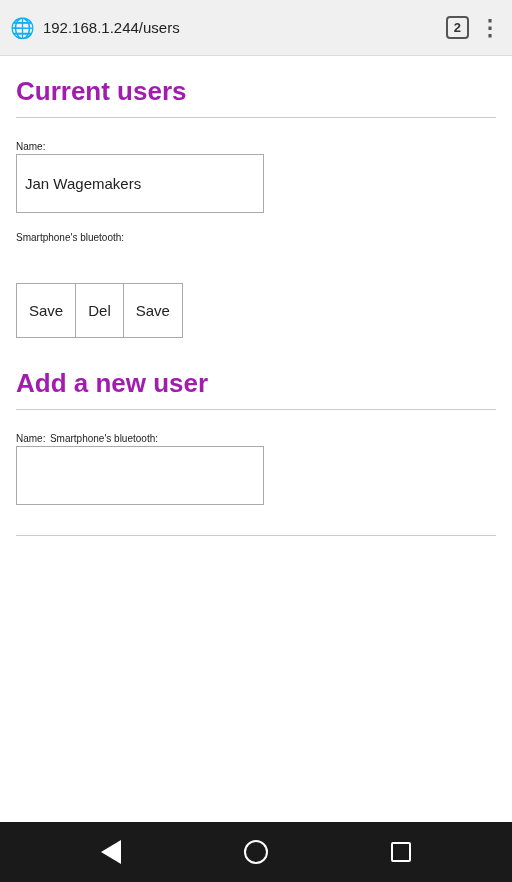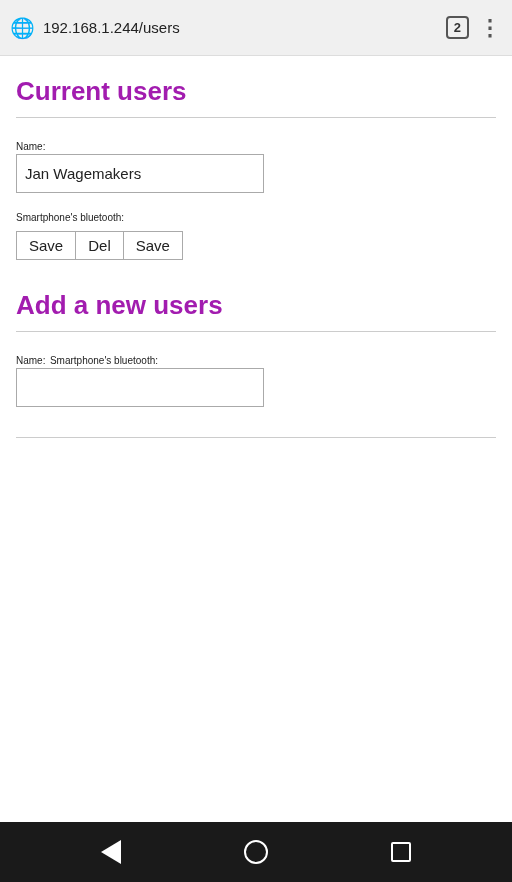--- a/index.html
+++ b/index.html
@@ -79,42 +79,43 @@
     .field-label {
       font-size: 10px;
       color: #222;
       margin-bottom: 5px;
     }
 
     .text-input {
       display: block;
       width: 248px;
       border: 1px solid #aaa;
-      padding: 10px 8px;
+      padding: 20px 8px;
       font-size: 15px;
       color: #222;
       background: #fff;
       margin-bottom: 14px;
       outline: none;
     }
 
     .btn-row {
       display: flex;
       gap: 0;
       margin-top: 6px;
     }
 
     .btn {
       border: 1px solid #aaa;
       background: #fff;
-      padding: 5px 12px;
+      padding: 18px 12px;
       font-size: 15px;
       color: #222;
       cursor: pointer;
       margin-right: 0;
+      margin-top: 32px;
     }
 
     .btn:not(:last-child) {
       border-right: none;
     }
 
     .section-gap {
       margin-top: 30px;
     }
 
@@ -182,21 +183,21 @@
     <label class="field-label">Smartphone's bluetooth:</label>
 
     <div class="btn-row">
       <button class="btn">Save</button>
       <button class="btn">Del</button>
       <button class="btn">Save</button>
     </div>
   </div>
 
   <div class="section-gap">
-    <h1 class="section-title">Add a new users</h1>
+    <h1 class="section-title">Add a new user</h1>
     <hr class="divider">
 
     <label class="field-label">Name:</label>
 
     <label class="field-label">Smartphone's bluetooth:</label>
     <input class="text-input" type="text" style="">
 
   </div>
 
   <hr class="divider" style="margin-top:30px;">

